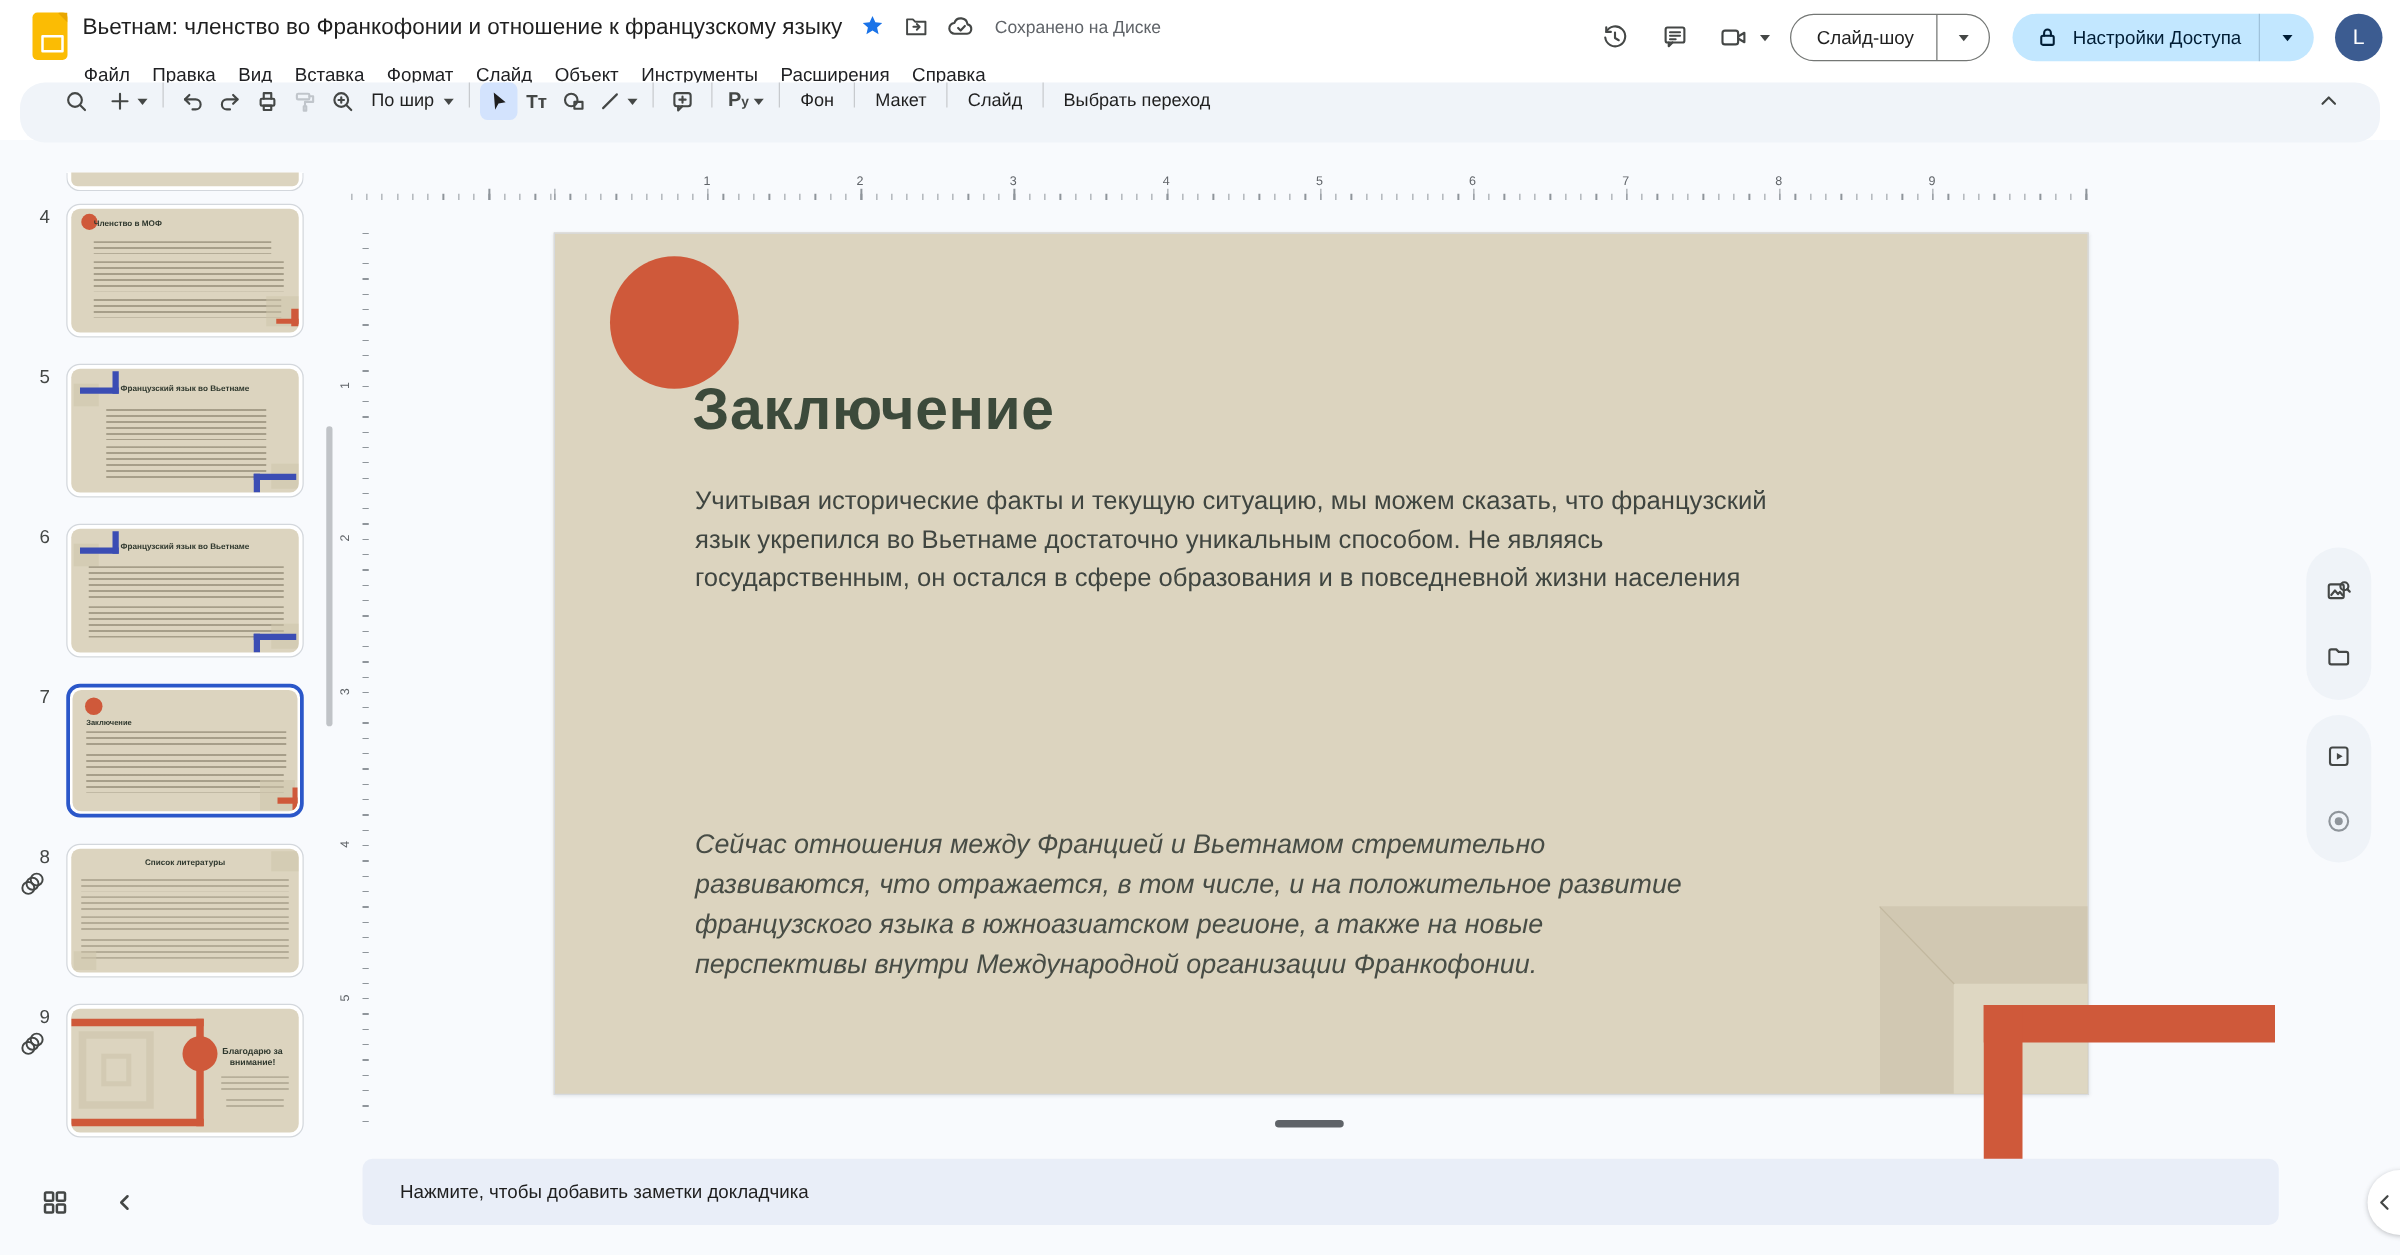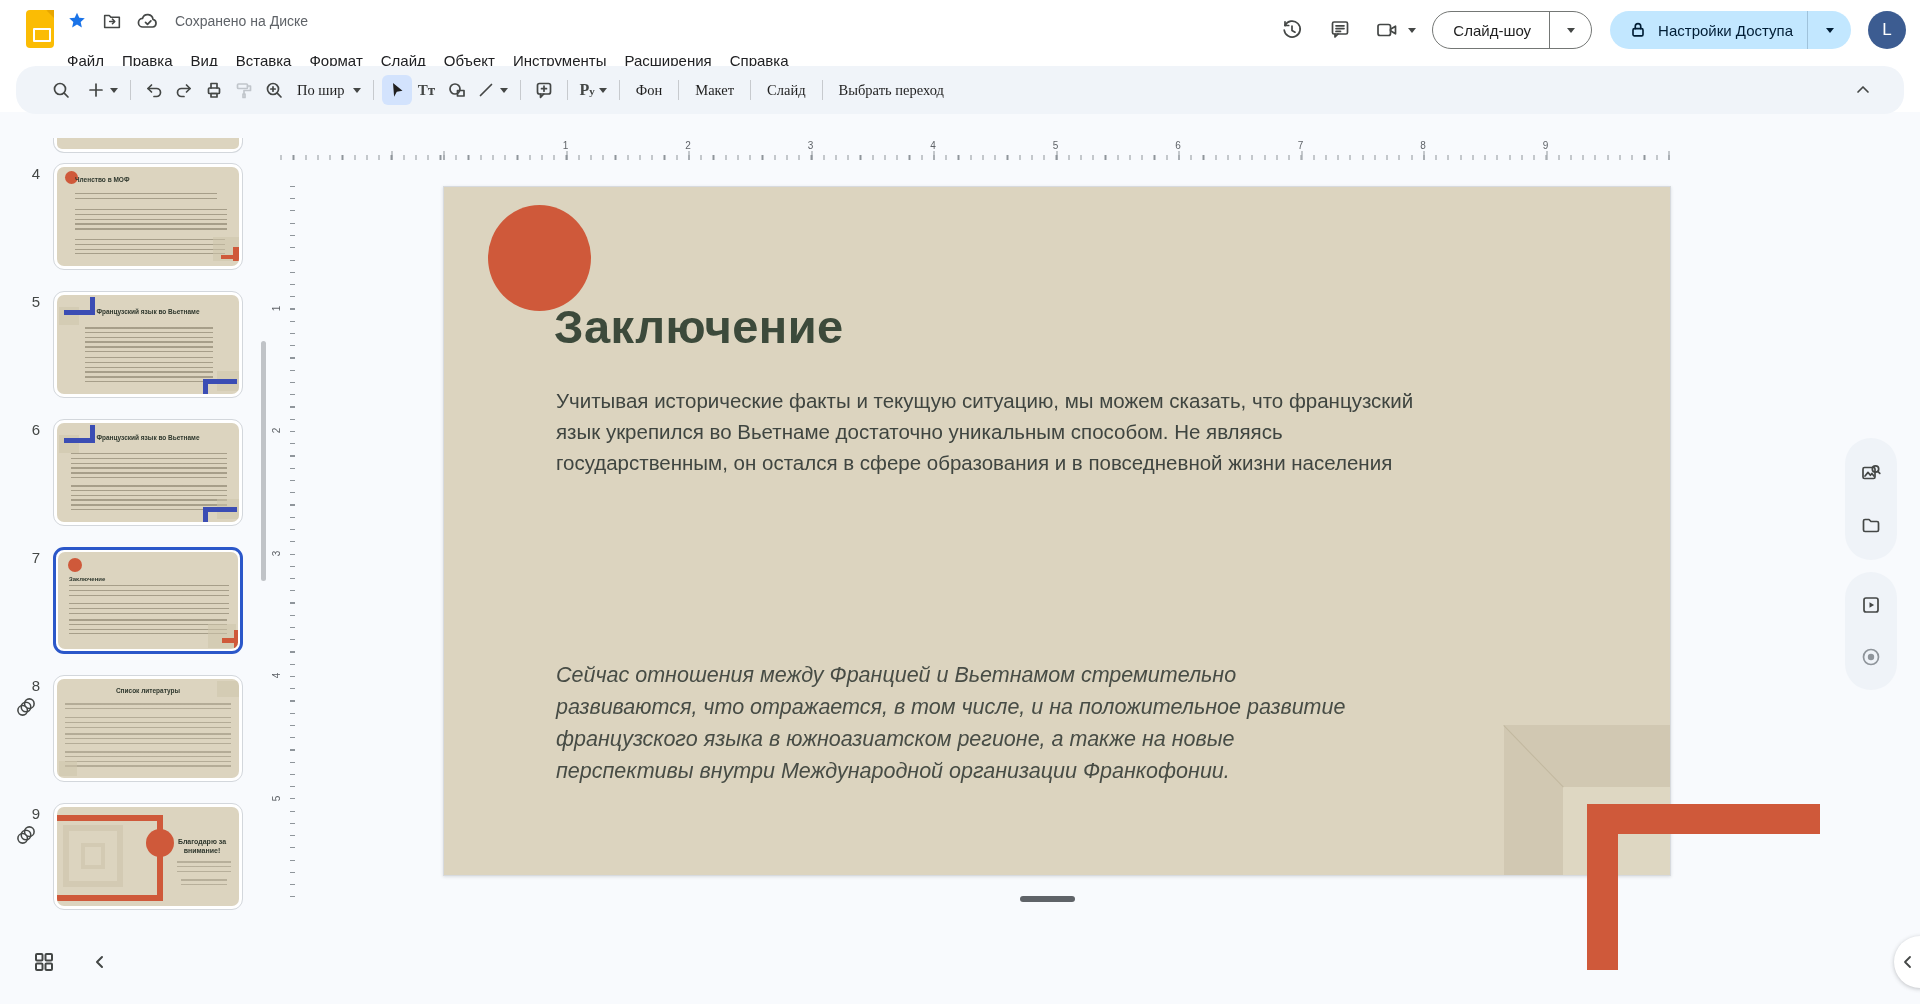--- a/index.html
+++ b/index.html
@@ -29,21 +29,21 @@
   .pill-share{background:#c2e7ff;color:#001d35;margin-left:18px;}
   .pill-share .lk{margin:0 10px 0 18px;}
   .pill-share .lk svg{stroke:#001d35;stroke-width:1.8;fill:none;}
   .pill-share .lbl{font-size:15px;font-weight:500;color:#001d35;padding-right:14px;}
   .pill-share .dd{width:44px;height:100%;display:flex;align-items:center;justify-content:center;border-left:1px solid rgba(0,29,53,.18);}
   .pill-share .caret{border-top-color:#001d35;}
   .avatar{width:38px;height:38px;border-radius:50%;background:#3c5c91;color:#fff;display:flex;align-items:center;justify-content:center;font-size:17px;margin-left:17px;}
 
   
   .toolbar{position:absolute;left:16px;top:66px;width:1888px;height:48px;background:#f0f4f9;border-radius:20px;
-           display:flex;align-items:center;padding-left:30px;font-family:Liberation Serif, serif;}
+           display:flex;align-items:flex-start;padding-left:30px;}
   .tb{height:30px;min-width:30px;padding:0 4px;border-radius:6px;display:flex;align-items:center;justify-content:center;gap:4px;}
   .tb.sel{background:#d3e3fd;}
   .tb-label{font-size:14.5px;color:#1f1f1f;white-space:nowrap;padding:0 4px;}
   .tsep{width:1px;height:20px;background:#c7cace;margin:0 8px;}
   .tt-glyph{font-size:15px;font-weight:700;color:#444746;letter-spacing:0;}
   .py-glyph{font-size:11px;font-weight:700;color:#444746;}
   .py-glyph::first-letter{font-size:16px;}
   .tb-collapse{margin-left:auto;margin-right:26px;}
 
   
@@ -103,20 +103,21 @@
 </style>
 </head>
 <body>
 
 <div id="app">
 
   <div class="topzone">
     <div class="logo"></div>
 
     <div class="title-row">
+      <span class="doc-title">Вьетнам: членство во Франкофонии и отношение к французскому языку</span>
       <span class="ic">
         <svg width="22" height="22" viewBox="0 0 24 24">
             <path d="M12 3l2.5 5.5 6 .6-4.5 4 1.3 5.9L12 15.8 6.7 19l1.3-5.9-4.5-4 6-.6z" fill="#1a73e8" stroke="none"></path>
           </svg>
       </span>
       <span class="ic">
         <svg width="22" height="22" viewBox="0 0 24 24">
             <path d="M4 6h5l2 2h9v11H4z"></path>
             <path d="M9.5 12.5h5"></path>
             <path d="M12.5 10l2.5 2.5-2.5 2.5"></path>
@@ -490,20 +491,23 @@
         <rect x="3" y="12.5" width="6.5" height="6.5" rx="1"></rect>
         <rect x="12.5" y="12.5" width="6.5" height="6.5" rx="1"></rect>
       </svg>
   </span>
   <span class="filmcollapse ic">
     <svg width="16" height="16" viewBox="0 0 16 16" style="stroke-width:2;">
         <path d="M10 3L5 8l5 5"></path>
       </svg>
   </span>
 
+  <div class="notes-bar">
+    <span>Нажмите, чтобы добавить заметки докладчика</span>
+  </div>
 
   <div class="edge-fab ic">
     <svg width="16" height="16" viewBox="0 0 16 16" style="stroke-width:1.8;">
         <path d="M9 3L4 8l5 5"></path>
       </svg>
   </div>
 
 </div>
 
 </body></html>

